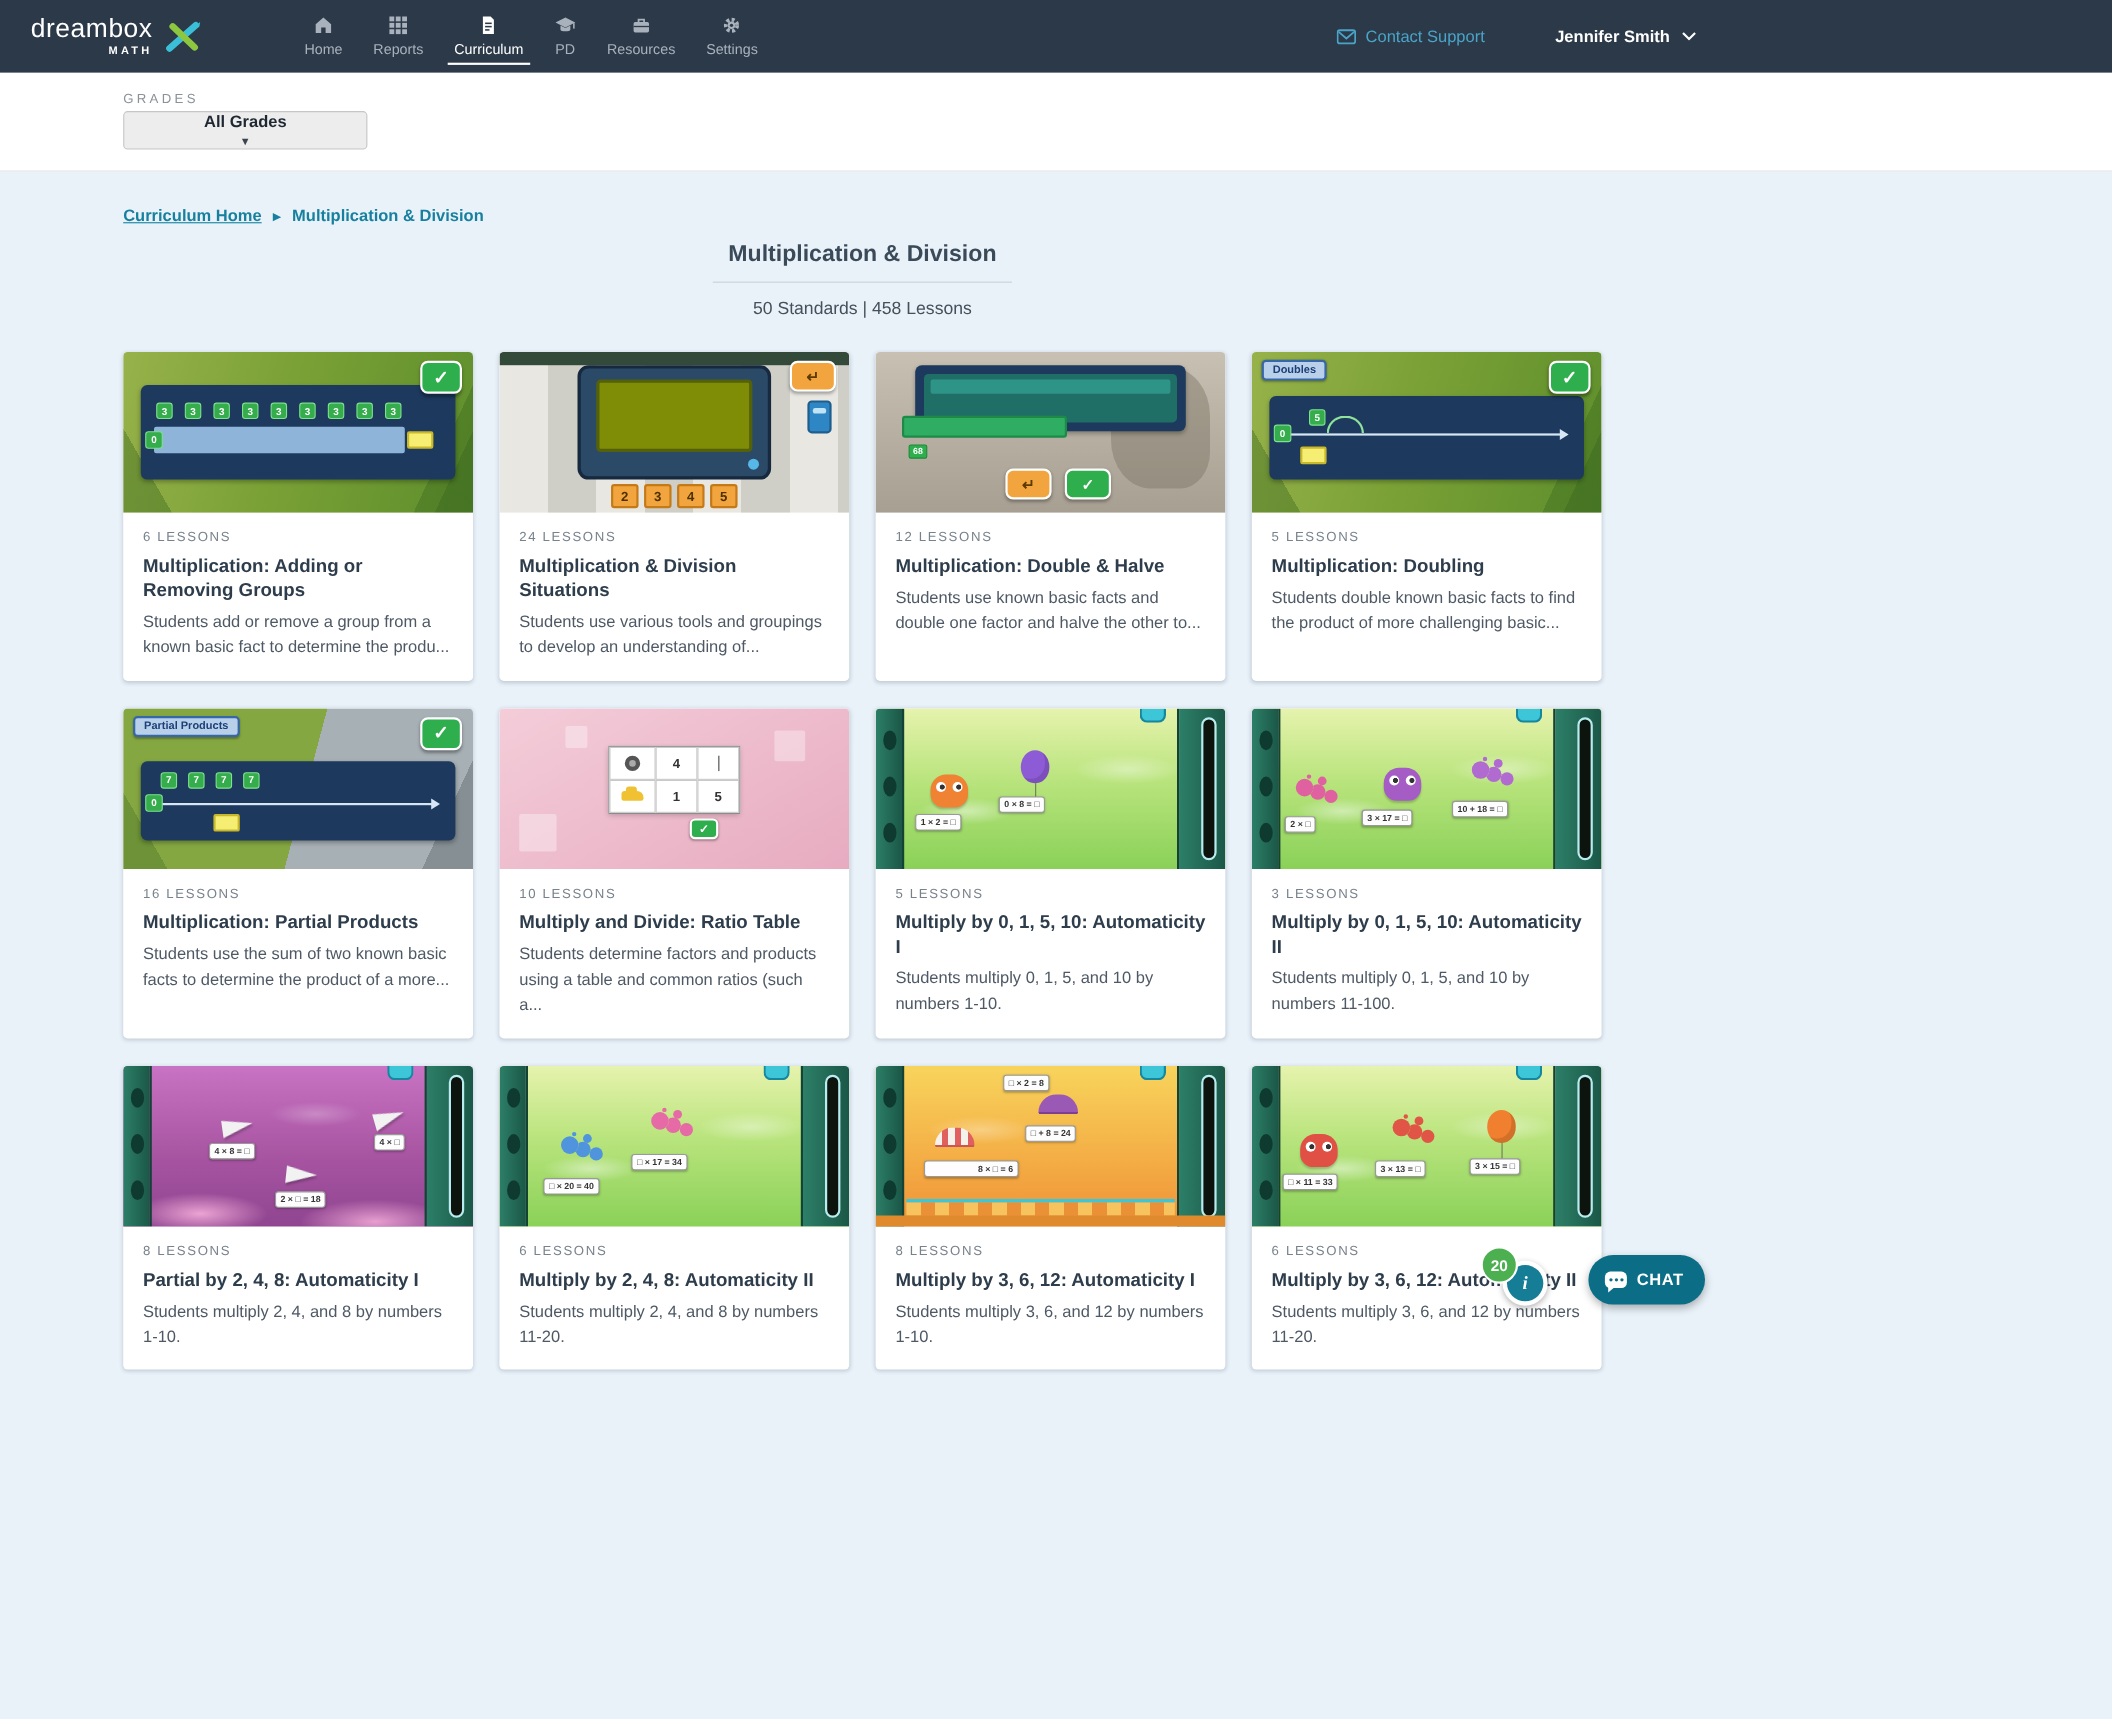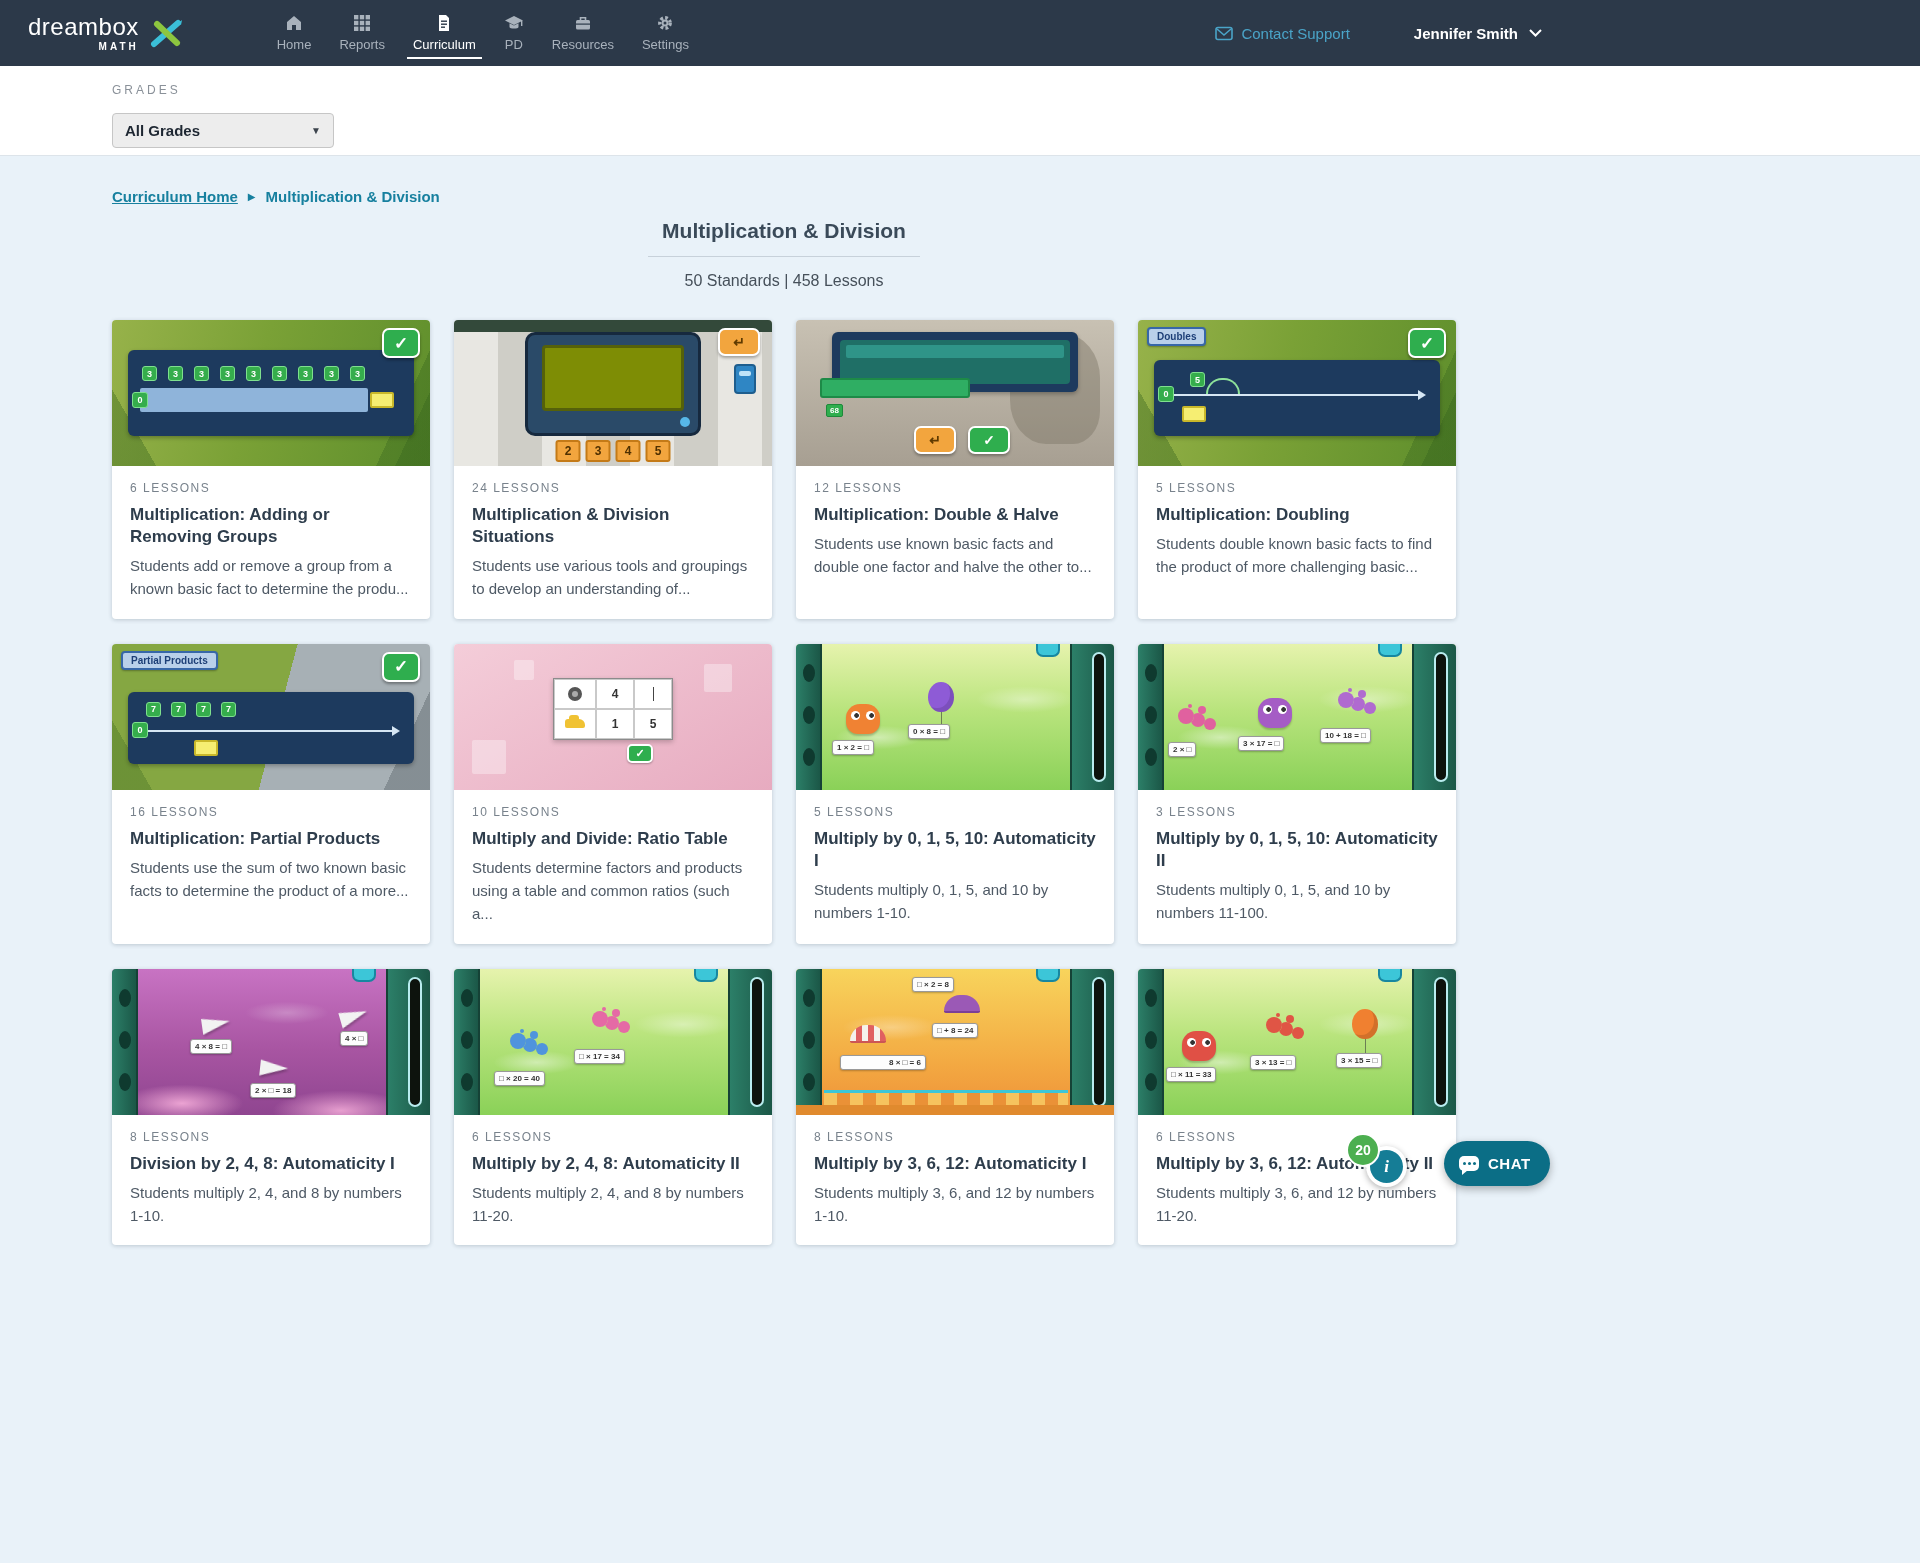--- a/index.html
+++ b/index.html
@@ -23,22 +23,22 @@
   .nav-item svg { display:block; }
   .nav-item.active { color:#fff; }
   .nav-item.active::after { content:""; position:absolute; left:8px; right:8px; bottom:7px; height:2px; background:#fff; }
   .header-right { margin-left:auto; display:flex; align-items:center; gap:64px; }
   .contact { color:#4aa4c8; font-size:15px; display:flex; align-items:center; gap:8px; cursor:pointer; }
   .user { color:#fff; font-size:15px; font-weight:bold; display:flex; align-items:center; gap:11px; cursor:pointer; }
 
   
   .grades-bar { background:#fff; height:90px; padding:17px 0 0 112px; border-bottom:1px solid #dde4ea; }
   .grades-label { color:#8a9199; font-size:12px; letter-spacing:3px; }
-  .grades-dd { margin-top:16px; width:222px; height:35px; background:#ededed; border:1px solid #c6c6c6; border-radius:4px;
-    display:flex; align-items:center; justify-content:space-between; padding:0 12px; cursor:pointer; }
+  .grades-dd { margin-top:4px; width:222px; height:35px; background:#ededed; border:1px solid #c6c6c6; border-radius:4px;
+    display:flex; align-items:center; justify-content:space-between; padding:0 12px; cursor:pointer;flex-direction:column; }
   .grades-dd-value { font-size:15px; font-weight:bold; color:#1e2732; }
   .grades-dd-caret { font-size:10px; color:#3c444d; }
 
   
   .content { width:1344px; margin-left:112px; padding-top:32px; }
   .breadcrumb { display:flex; align-items:center; gap:10px; font-size:15px; }
   .bc-link { color:#17809f; font-weight:bold; text-decoration:underline; cursor:pointer;text-align:right; }
   .bc-arrow { color:#17809f; font-size:10px; }
   .bc-current { color:#17809f; font-weight:bold; }
   .title-wrap { text-align:center; margin-top:14px; }
@@ -502,21 +502,21 @@
         <div class="hanger"></div>
         <div class="plane" style="left:90px;top:48px;"></div>
         <span class="expr" style="left:78px;top:70px;">4 × 8 = □</span>
         <div class="plane" style="left:148px;top:92px;transform:rotate(6deg);"></div>
         <span class="expr" style="left:138px;top:114px;text-align:center;">2 × □ = 18</span>
         <div class="plane" style="left:228px;top:40px;transform:rotate(-16deg);"></div>
         <span class="expr" style="left:228px;top:62px;">4 × □</span>
       </div>
       <div class="card-body">
         <div class="lessons">8 LESSONS</div>
-        <h3 class="card-title">Division by 2, 4, 8: Automaticity I</h3>
+        <h3 class="card-title">Partial by 2, 4, 8: Automaticity I</h3>
         <p class="card-desc">Students multiply 2, 4, and 8 by numbers 1-10.</p>
       </div>
     </article>
 
     <article class="card">
       <div class="thumb bg-green-game">
         <div class="pillar pl">
           <i class="hole" style="top:20px;"></i>
             <i class="hole" style="top:62px;"></i>
             <i class="hole" style="top:104px;"></i>

